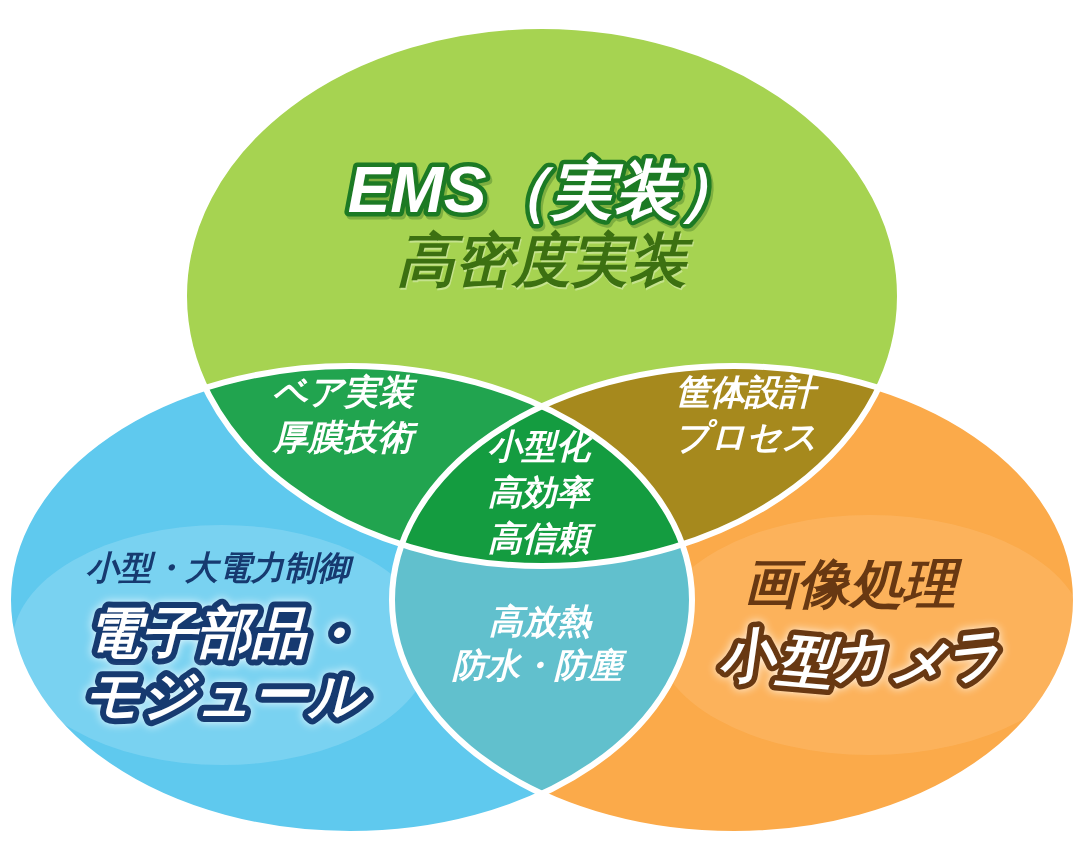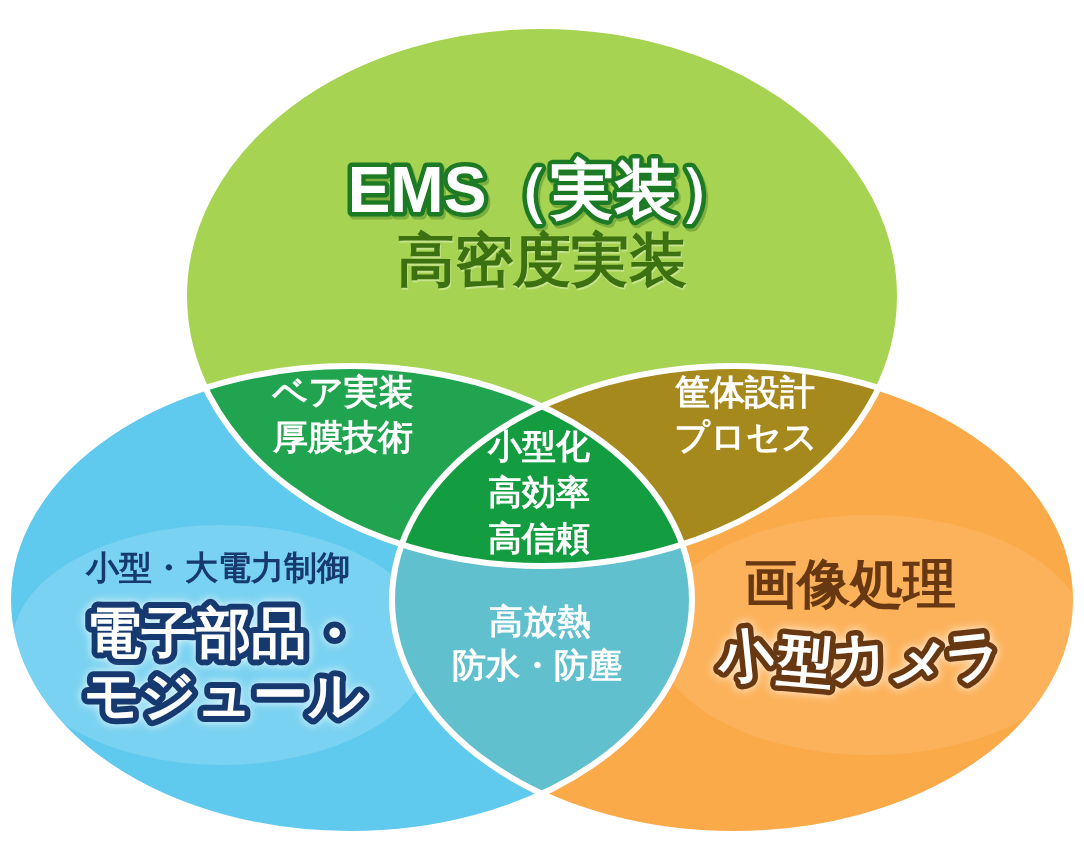--- a/index.html
+++ b/index.html
@@ -7,20 +7,21 @@
     padding: 0;
     background: #ffffff;
   }
   .stage {
     position: relative;
     width: 1084px;
     height: 852px;
     background: #ffffff;
     overflow: hidden;
     font-family: "Liberation Sans", "DejaVu Sans", sans-serif;
+    font-style: italic;
   }
   svg { display: block; }
 
   .txt {
     font-family: "Liberation Sans", "DejaVu Sans", sans-serif;
     font-weight: bold;
     text-anchor: middle;
   }
   .outline {
     paint-order: stroke;

